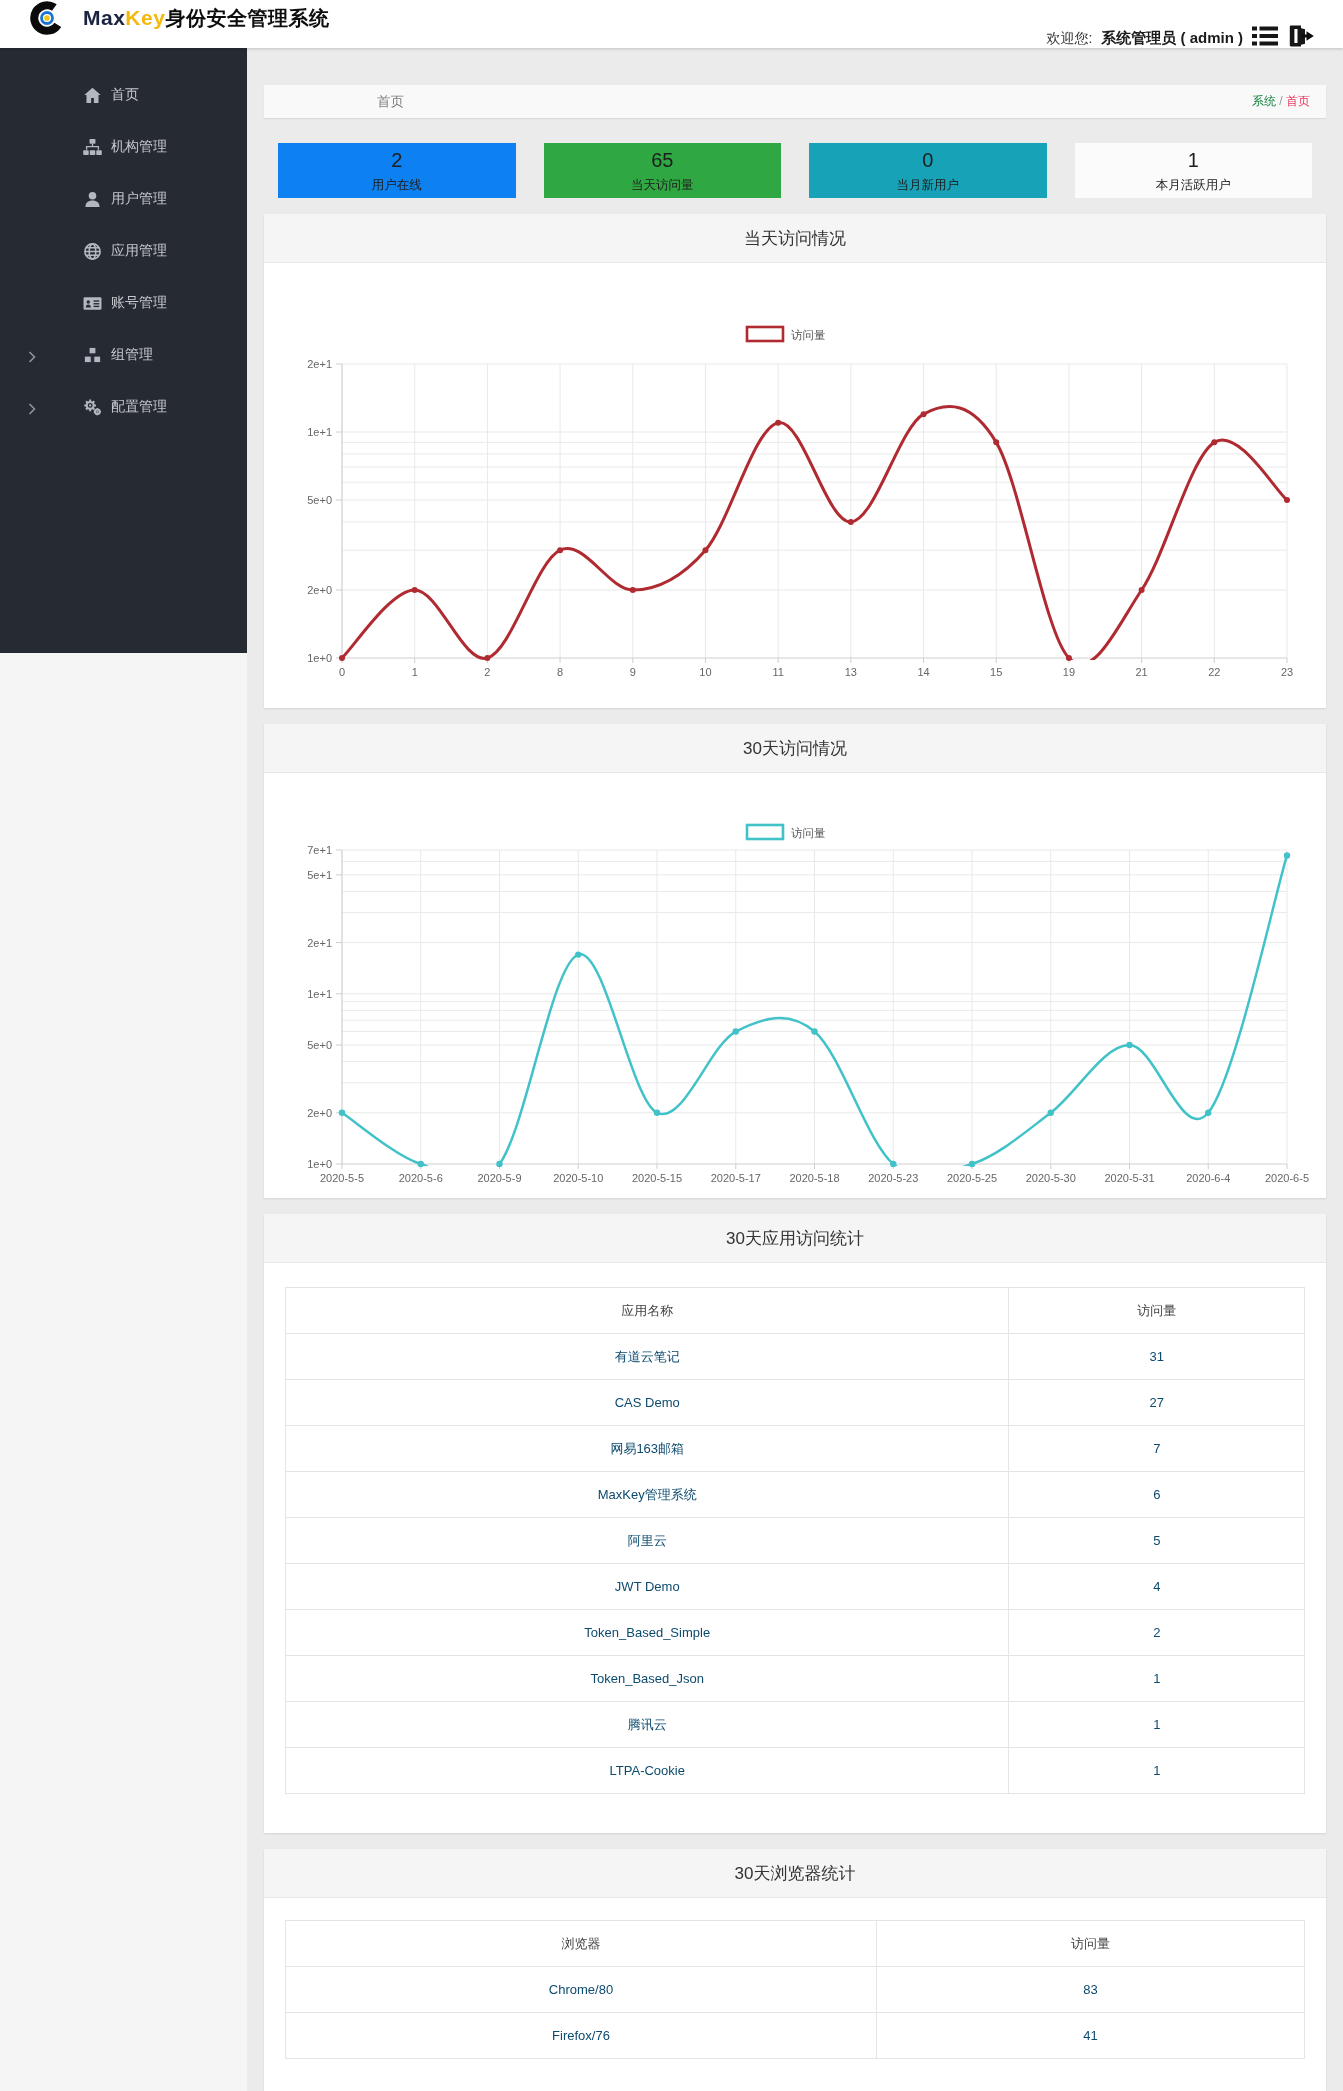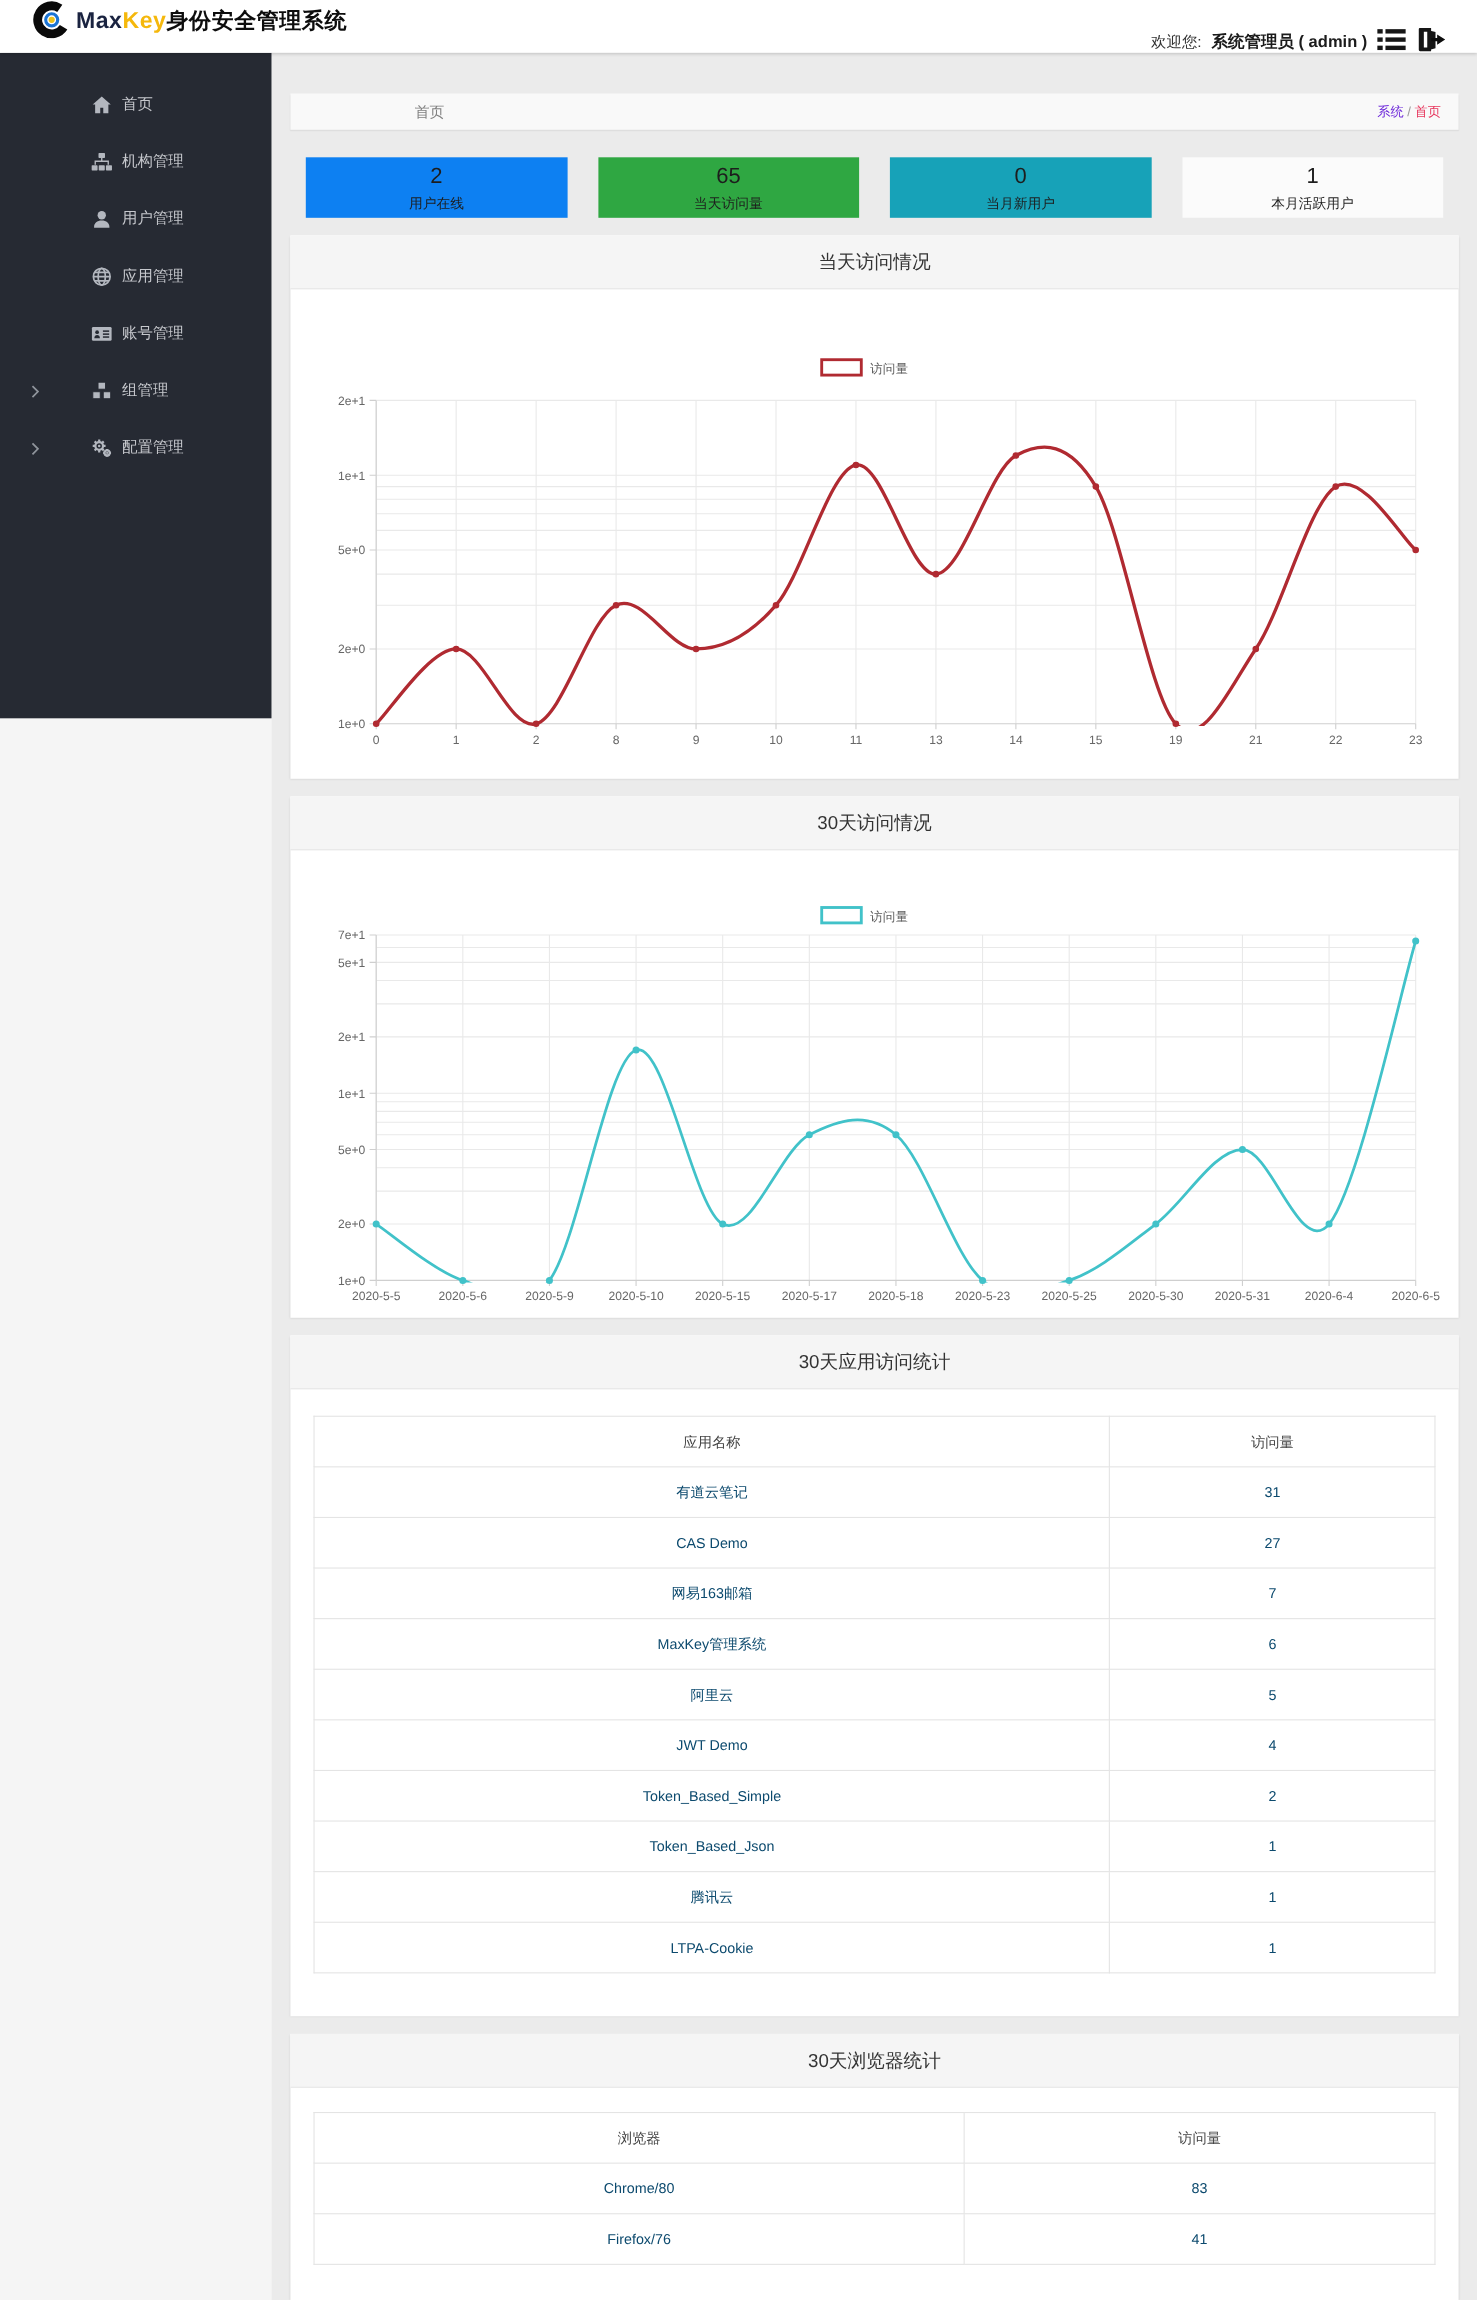--- a/index.html
+++ b/index.html
@@ -1,20 +1,20 @@
 <!DOCTYPE html>
 <html><head>
 <meta charset="utf-8">
 <style>
   html,body{margin:0;padding:0;width:1343px;height:2091px;overflow:hidden;
     background:#f5f5f5;font-family:"Liberation Sans","DejaVu Sans",sans-serif;}
   
   .top-header{position:absolute;top:0;left:0;width:1343px;height:48px;background:#fff;
     box-shadow:0 1px 3px rgba(0,0,0,.18);z-index:20;}
-  .logo{position:absolute;left:30px;top:0;height:36px;display:flex;align-items:center;gap:5px;}
+  .logo{position:absolute;left:30px;top:0;height:36px;display:flex;align-items:center;gap:19px;}
   .logo-text{font-size:21px;font-weight:bold;letter-spacing:.5px;}
   .logo-max{color:#1a2340;}
   .logo-key{color:#f5b80c;}
   .logo-suffix{color:#0d0d0d;font-size:20px;font-weight:bold;}
   .header-right{position:absolute;right:28px;top:0;height:48px;display:flex;align-items:flex-end;gap:9px;}
   .welcome{font-size:14px;color:#333;}
   .user{font-size:15px;font-weight:bold;color:#1b1b1b;}
   .hicon{width:27px;height:24px;display:inline-flex;align-items:center;cursor:pointer;}
   
   .sidebar{position:absolute;left:0;top:48px;width:247px;height:605px;background:#262a33;}
@@ -23,21 +23,21 @@
   .s-icon{width:19px;height:19px;margin-right:9px;display:inline-flex;}
   .s-label{font-size:14px;color:#c6c8cd;}
   .chev{position:absolute;left:28px;top:20px;width:8px;height:12px;}
   
   .content{position:absolute;left:247px;top:48px;width:1096px;height:2043px;background:#ebebeb;
     padding:0 17px;box-sizing:border-box;overflow:hidden;}
   .breadcrumb-bar{margin-top:37px;height:33px;background:#f9f9f9;display:flex;align-items:center;
     padding:0 16px 0 113px;box-shadow:0 1px 1px rgba(0,0,0,.07);}
   .bc-title{font-size:13.5px;color:#808080;}
   .bc-right{margin-left:auto;font-size:12px;color:#9a9a9a;}
-  .bc-section{color:#6d28d9;cursor:pointer;}
+  .bc-section{color:#15803d;cursor:pointer;}
   .bc-current{color:#e7365d;cursor:pointer;}
   
   .cards-row{margin:25px 14px 0;display:flex;gap:28px;height:55px;}
   .stat-card{flex:1;text-align:center;padding-top:5px;box-sizing:border-box;}
   .stat-value{font-size:20px;color:#1d1d1d;line-height:24px;}
   .stat-label{font-size:12.5px;color:#1d1d1d;margin-top:5px;}
   
   .panel{margin-top:16px;background:#fff;box-shadow:0 1px 2px rgba(0,0,0,.10);}
   .panel-header{height:48px;background:#f5f5f5;border-bottom:1px solid #e7e7e7;display:flex;
     align-items:center;justify-content:center;font-size:17px;color:#333;}

